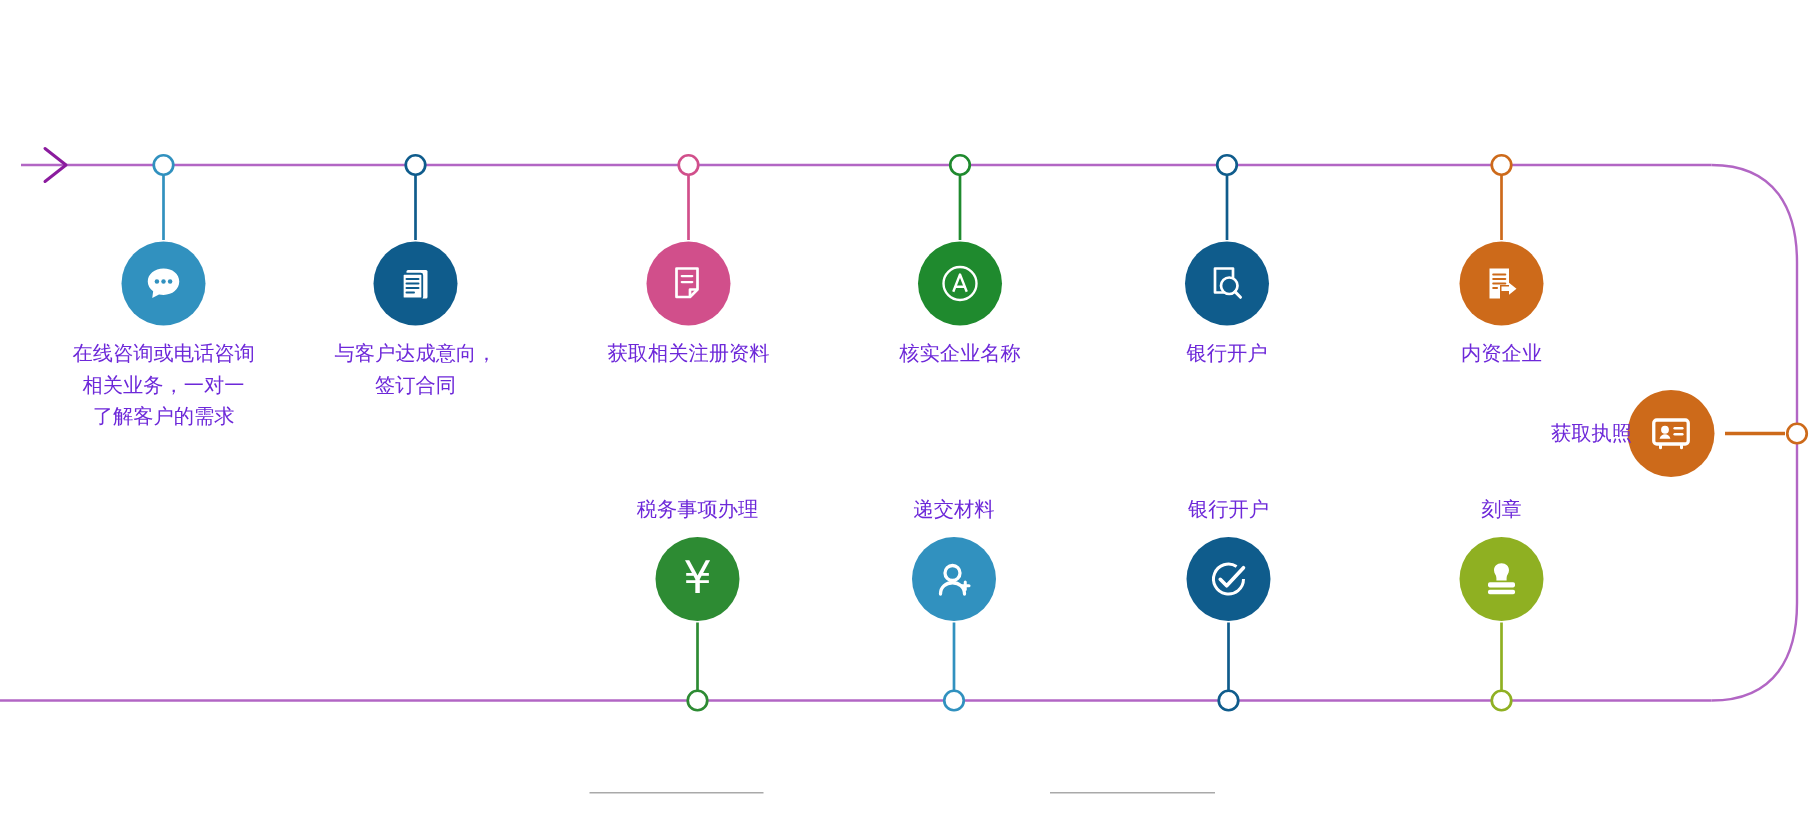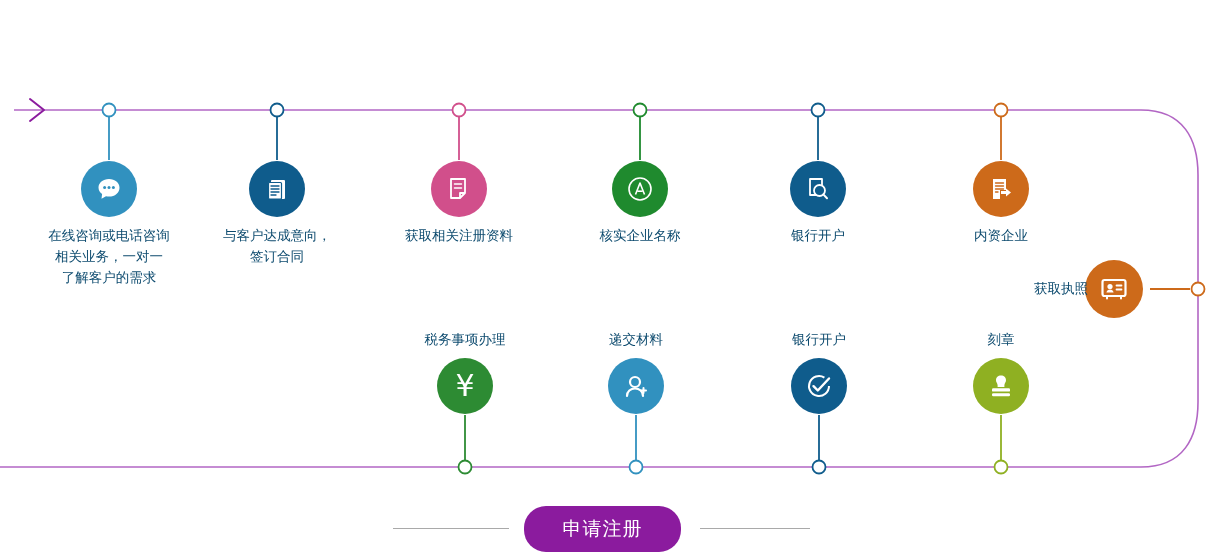--- a/index.html
+++ b/index.html
@@ -78,21 +78,21 @@
   .node-circle.big {
     width: 58px;
     height: 58px;
     left: -29px;
     top: -29px;
   }
   .node-circle svg { display: block; }
   .node-label {
     position: absolute;
     text-align: center;
-    color: #0c4a6e;
+    color: #6d28d9;
     font-size: 13.5px;
     line-height: 21px;
     white-space: pre-line;
     width: 220px;
     left: -110px;
   }
   .label-below { top: 36px; }
   .label-above { bottom: 36px; }
   .label-left  {
     width: 160px;
@@ -294,17 +294,14 @@
         <path d="M15 4.5c3 0 5 2.1 5 4.7 0 2.2-1.6 3-1.6 5.1V16h-6.8v-1.7c0-2.1-1.6-2.9-1.6-5.1 0-2.6 2-4.7 5-4.7z" fill="#ffffff"></path>
         <rect x="6" y="17.2" width="18" height="3.4" rx="1.2" fill="#ffffff"></rect>
         <rect x="6" y="22.2" width="18" height="3" rx="1.2" fill="#ffffff"></rect>
       </svg>
     </div>
     <div class="node-label label-above">刻章</div>
   </div>
 
   <div class="badge-rule left"></div>
   <div class="badge-rule right"></div>
-  <div class="badge badge-bottom">
-    <span>申请注册</span>
-  </div>
 
 </div>
 
 </body></html>

